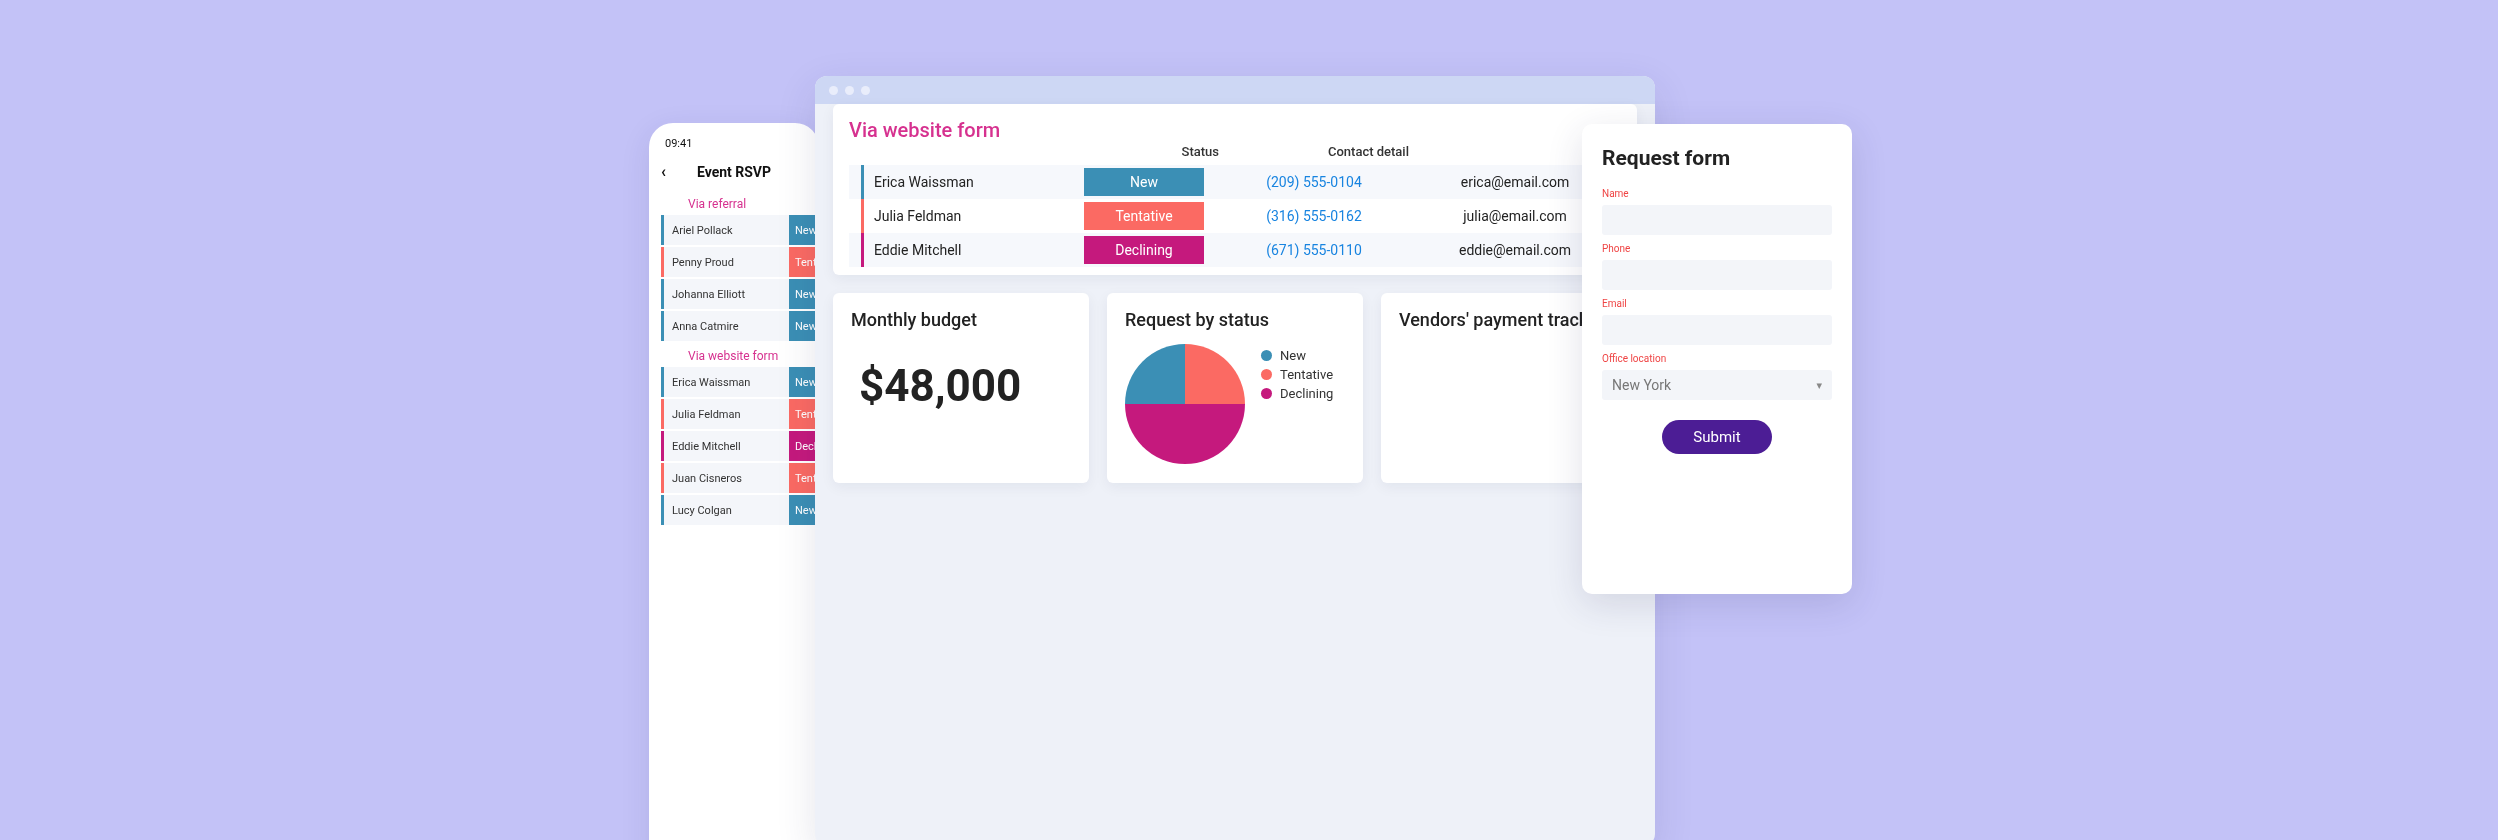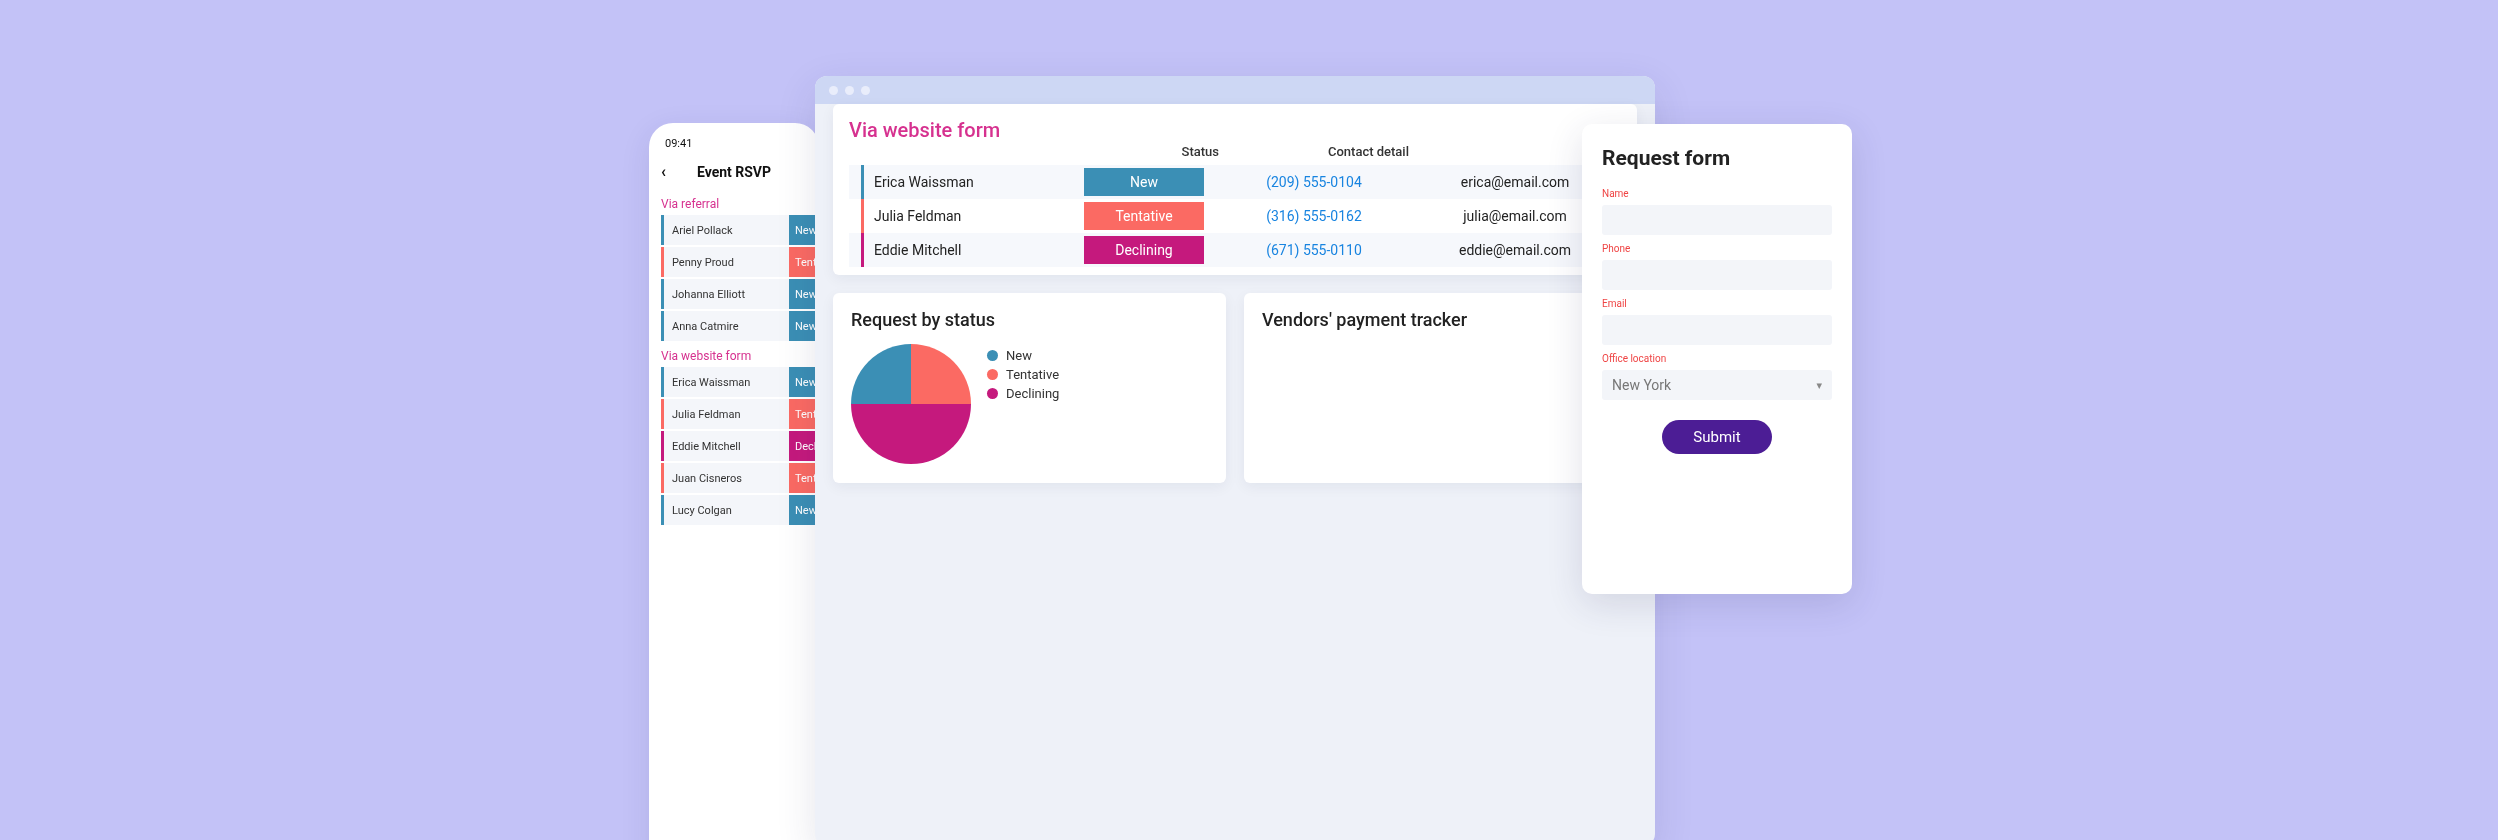--- a/index.html
+++ b/index.html
@@ -5,21 +5,21 @@
   * { box-sizing: border-box; margin: 0; padding: 0; font-family: -apple-system, BlinkMacSystemFont, "Segoe UI", Roboto, Helvetica, Arial, sans-serif; }
   body { background: #c3c2f7; width: 2498px; height: 840px; overflow: hidden; position: relative; border-radius: 24px; }
   .stage { position: relative; width: 1540px; height: 624px; margin: 0 auto; }
 
   
   .mobile { position: absolute; left: 170px; top: 123px; width: 170px; height: 750px; background: #fff; border-radius: 24px; box-shadow: 0 8px 30px rgba(40,40,90,0.10); padding: 14px 0 0 0; overflow: hidden; }
   .mobile .statusbar { font-size: 11px; color: #111; padding: 0 16px 8px 16px; }
   .mobile .titlebar { display: flex; align-items: center; padding: 4px 12px 10px 12px; }
   .mobile .back { font-size: 16px; font-weight: 700; color: #111; width: 16px; }
   .mobile .title { flex: 1; text-align: center; font-size: 14px; font-weight: 700; color: #111; margin-left: -16px; }
-  .mobile .section-label { font-size: 12px; color: #d6318f; padding: 6px 12px 4px 12px; }
+  .mobile .section-label { font-size: 12px; color: #d6318f; padding: 6px 12px 4px 12px; margin-left: 27px; }
   .mobile .row { display: flex; align-items: center; height: 30px; margin: 0 0 2px 12px; background:#f4f6fa; }
   .mobile .row .bar { width:3px; height:100%; }
   .mobile .row .name { flex:1; font-size:11px; color:#333; padding:0 8px; white-space:nowrap; overflow:hidden; }
   .mobile .row .badge { width:30px; height:100%; color:#fff; font-size:11px; display:flex; align-items:center; padding-left:6px; overflow:hidden; }
 
   
   .browser { position:absolute; left:336px; top:76px; width:840px; height:770px; background:#eef1f8; border-radius:12px; box-shadow:0 12px 40px rgba(40,40,90,0.12); overflow:hidden; }
   .browser .chrome { height:28px; background:#cdd7f4; display:flex; align-items:center; padding:0 14px; gap:7px; }
   .browser .chrome .dot { width:9px; height:9px; border-radius:50%; background:#e9edfb; }
   .browser .hdr { background:#fff; padding:20px 26px 24px 26px; }
@@ -177,20 +177,24 @@
                 <span class="c-decl">Declining</span>
               </td>
               <td class="phone">(671) 555-0110</td>
               <td class="email">eddie@email.com</td>
             </tr>
           </tbody>
       </table>
     </div>
 
     <div class="statrow">
+      <div class="card budget">
+        <h3>Monthly budget</h3>
+        <div class="amount">$48,000</div>
+      </div>
 
       <div class="card">
         <h3>Request by status</h3>
         <div class="piewrap">
           <div class="pie" id="pie" style="background: conic-gradient(from -90deg, rgb(59, 143, 181) 0deg, rgb(59, 143, 181) 90deg, rgb(251, 106, 99) 90deg, rgb(251, 106, 99) 180deg, rgb(197, 25, 125) 180deg, rgb(197, 25, 125) 360deg);"></div>
           <div class="legend" id="pie-legend">
               <div>
                 <span class="sw" style="background:#3b8fb5"></span>
                 <span>New</span>
               </div>

